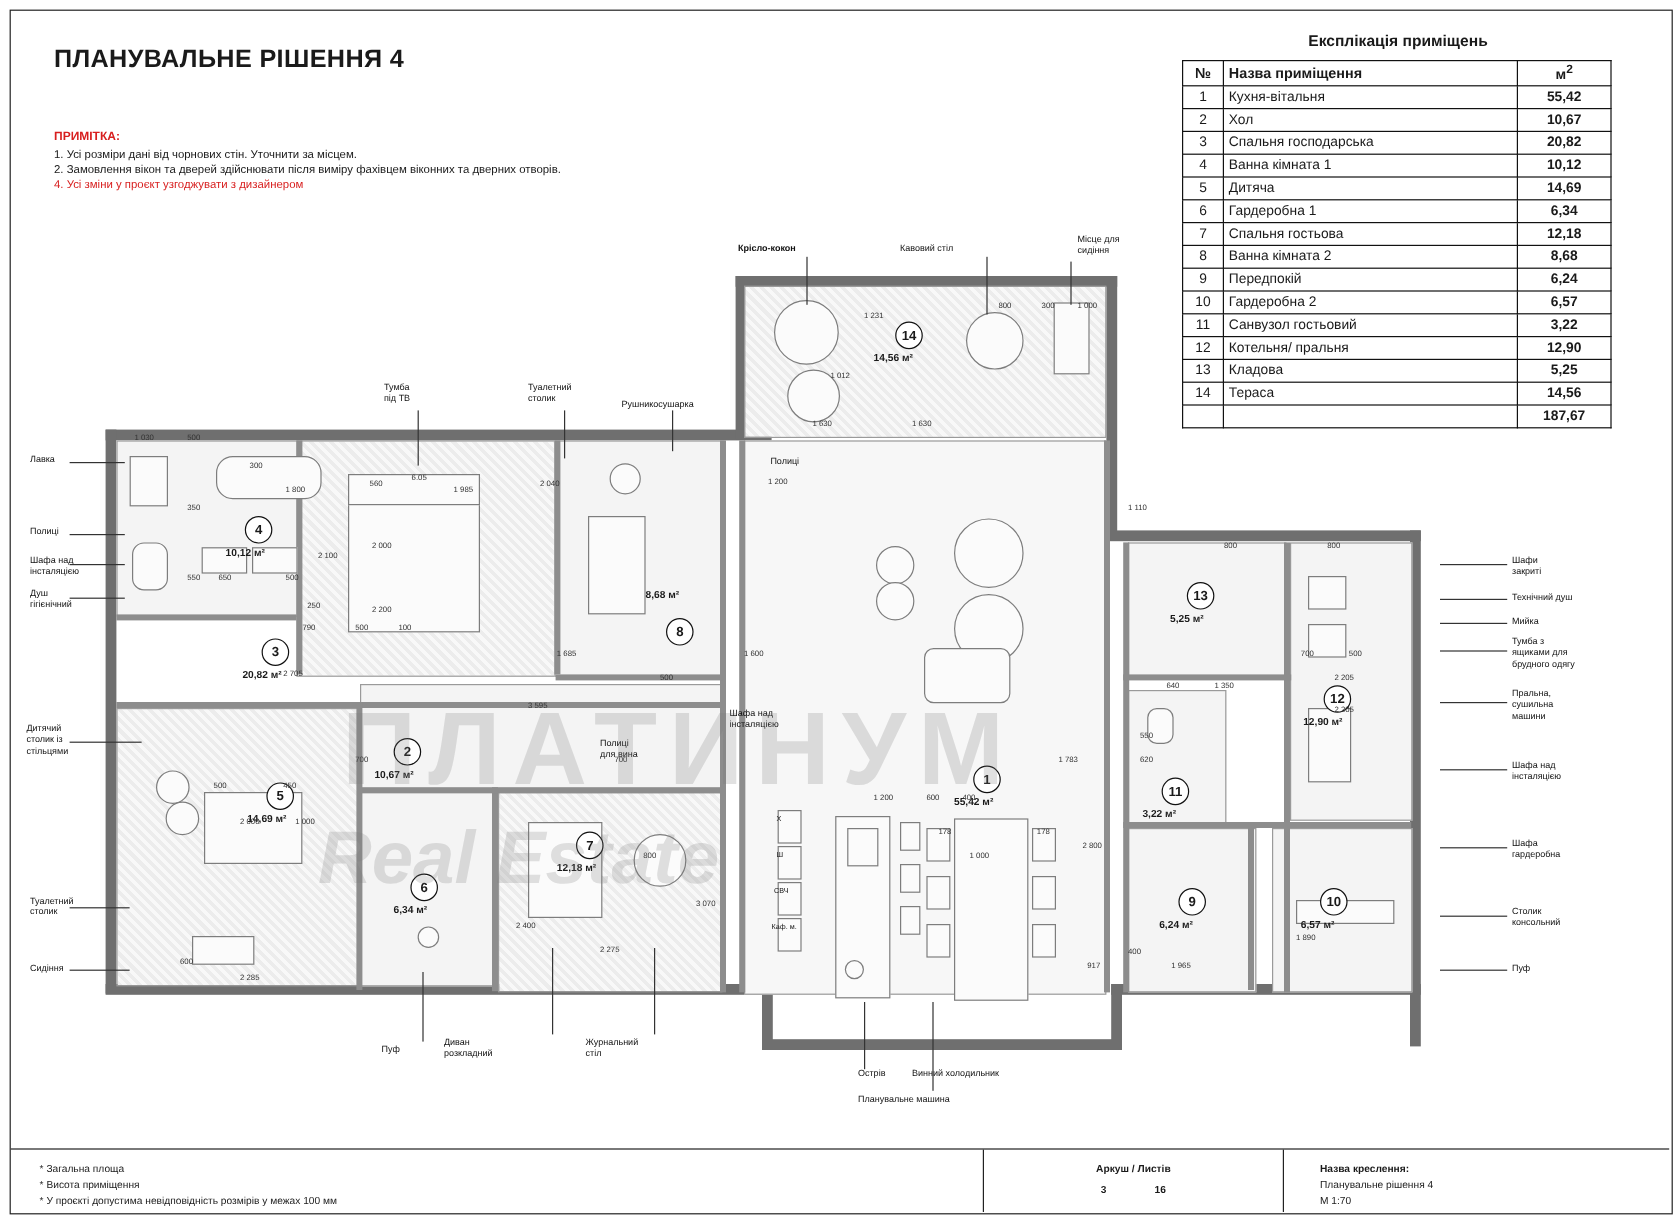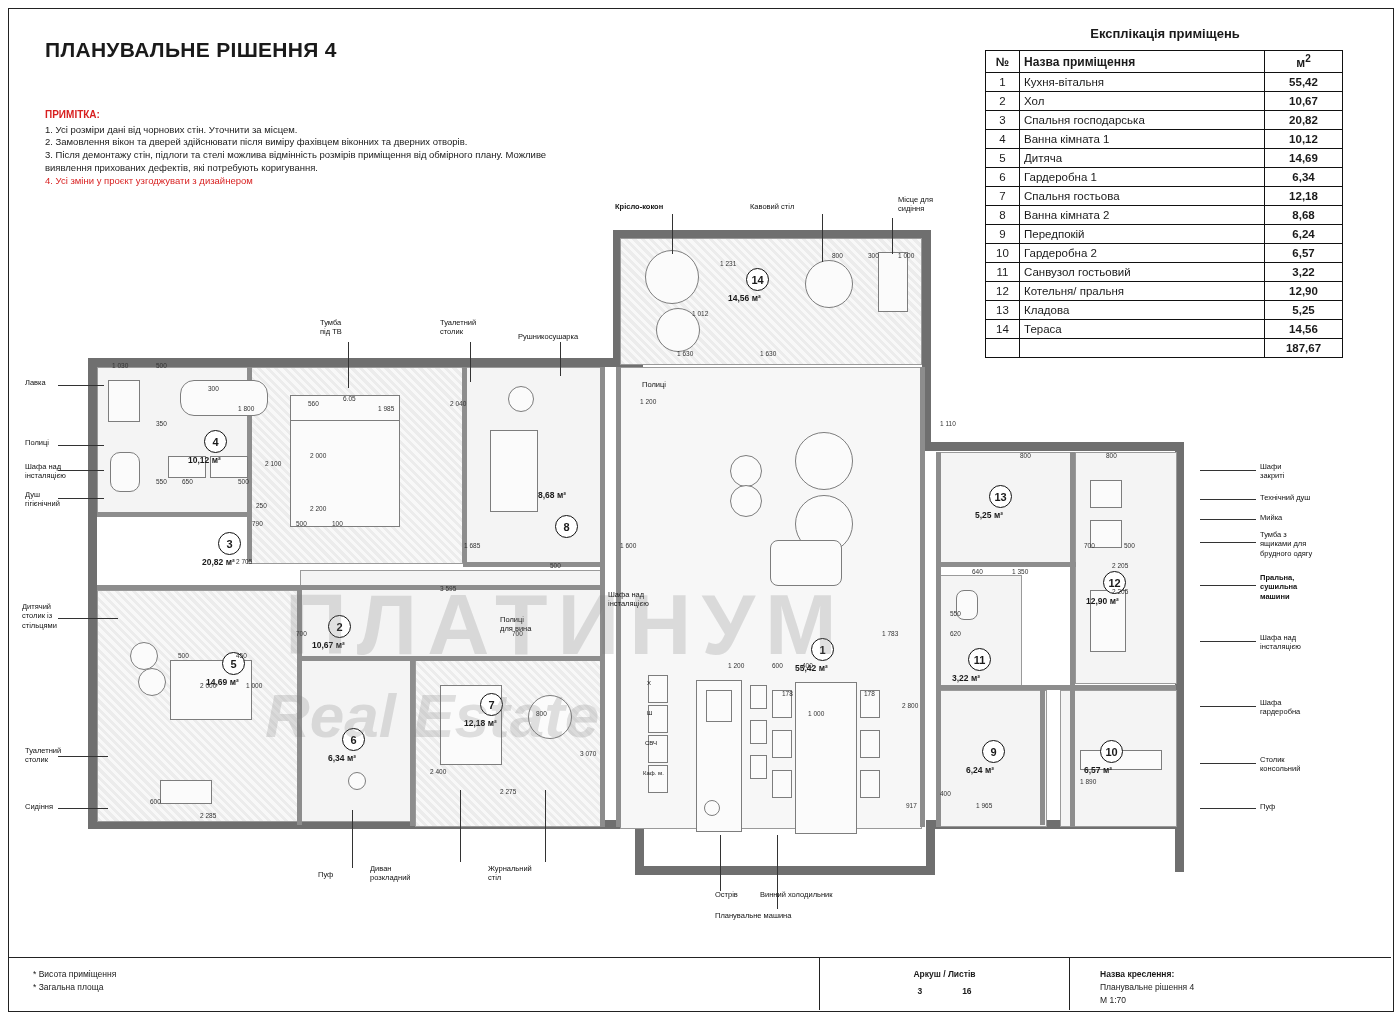--- a/index.html
+++ b/index.html
@@ -53,21 +53,20 @@
 
 <div class="sheet">
   <div class="frame"></div>
 
   <div class="title-main">ПЛАНУВАЛЬНЕ РІШЕННЯ 4</div>
 
   <div class="note-block">
     <div class="note-head">ПРИМІТКА:</div>
     <div>1. Усі розміри дані від чорнових стін. Уточнити за місцем.</div>
     <div>2. Замовлення вікон та дверей здійснювати після виміру фахівцем віконних та дверних отворів.</div>
-    <div>3. Після демонтажу стін, підлоги та стелі можлива відмінність розмірів приміщення від обмірного плану. Можливе виявлення прихованих дефектів, які потребують коригування.</div>
     <div class="note-red">4. Усі зміни у проєкт узгоджувати з дизайнером</div>
   </div>
 
   <div class="exp-title">Експлікація приміщень</div>
   <table class="exp">
     <tbody>
         <tr>
       <th class="c-num">№</th>
       <th class="c-name" style="text-align:left">Назва приміщення</th>
       <th class="c-area"><span>м</span><sup>2</sup></th>
@@ -344,21 +343,21 @@
 закриті</div>
     <div class="leader" style="left:1140px;top:280px;width:56px;"></div>
     <div class="callout" style="left:1200px;top:303px;">Технічний душ</div>
     <div class="leader" style="left:1140px;top:309px;width:56px;"></div>
     <div class="callout" style="left:1200px;top:323px;">Мийка</div>
     <div class="leader" style="left:1140px;top:329px;width:56px;"></div>
     <div class="callout" style="left:1200px;top:340px;white-space:pre;">Тумба з
 ящиками для
 брудного одягу</div>
     <div class="leader" style="left:1140px;top:352px;width:56px;"></div>
-    <div class="callout" style="left:1200px;top:383px;white-space:pre;font-weight:bold;">Пральна,
+    <div class="callout" style="left:1200px;top:383px;white-space:pre;">Пральна,
 сушильна
 машини</div>
     <div class="leader" style="left:1140px;top:395px;width:56px;"></div>
     <div class="callout" style="left:1200px;top:443px;white-space:pre;">Шафа над
 інсталяцією</div>
     <div class="leader" style="left:1140px;top:451px;width:56px;"></div>
     <div class="callout" style="left:1200px;top:508px;white-space:pre;">Шафа
 гардеробна</div>
     <div class="leader" style="left:1140px;top:516px;width:56px;"></div>
     <div class="callout" style="left:1200px;top:565px;white-space:pre;">Столик
@@ -455,22 +454,23 @@
     <div class="dim" style="left:96px;top:230px;">350</div>
 
     <div class="wm">
       <div class="wm-txt wm2">Real Estate</div>
       <div class="wm-txt wm1">ПЛАТИНУМ</div>
     </div>
   </div>
 
   <div class="bottom">
     <div class="bcell b0">
+      <div>* Загальна площа</div>
       <div>* Висота приміщення</div>
-      <div>* Загальна площа</div>
+      <div>* У проєкті допустима невідповідність розмірів у межах 100 мм</div>
     </div>
     <div class="bcell b2">
       <div style="font-weight:bold">Аркуш / Листів</div>
       <div class="bsheets">
         <span>3</span>
         <span>16</span>
       </div>
     </div>
     <div class="bcell b3">
       <div style="font-weight:bold">Назва креслення:</div>

